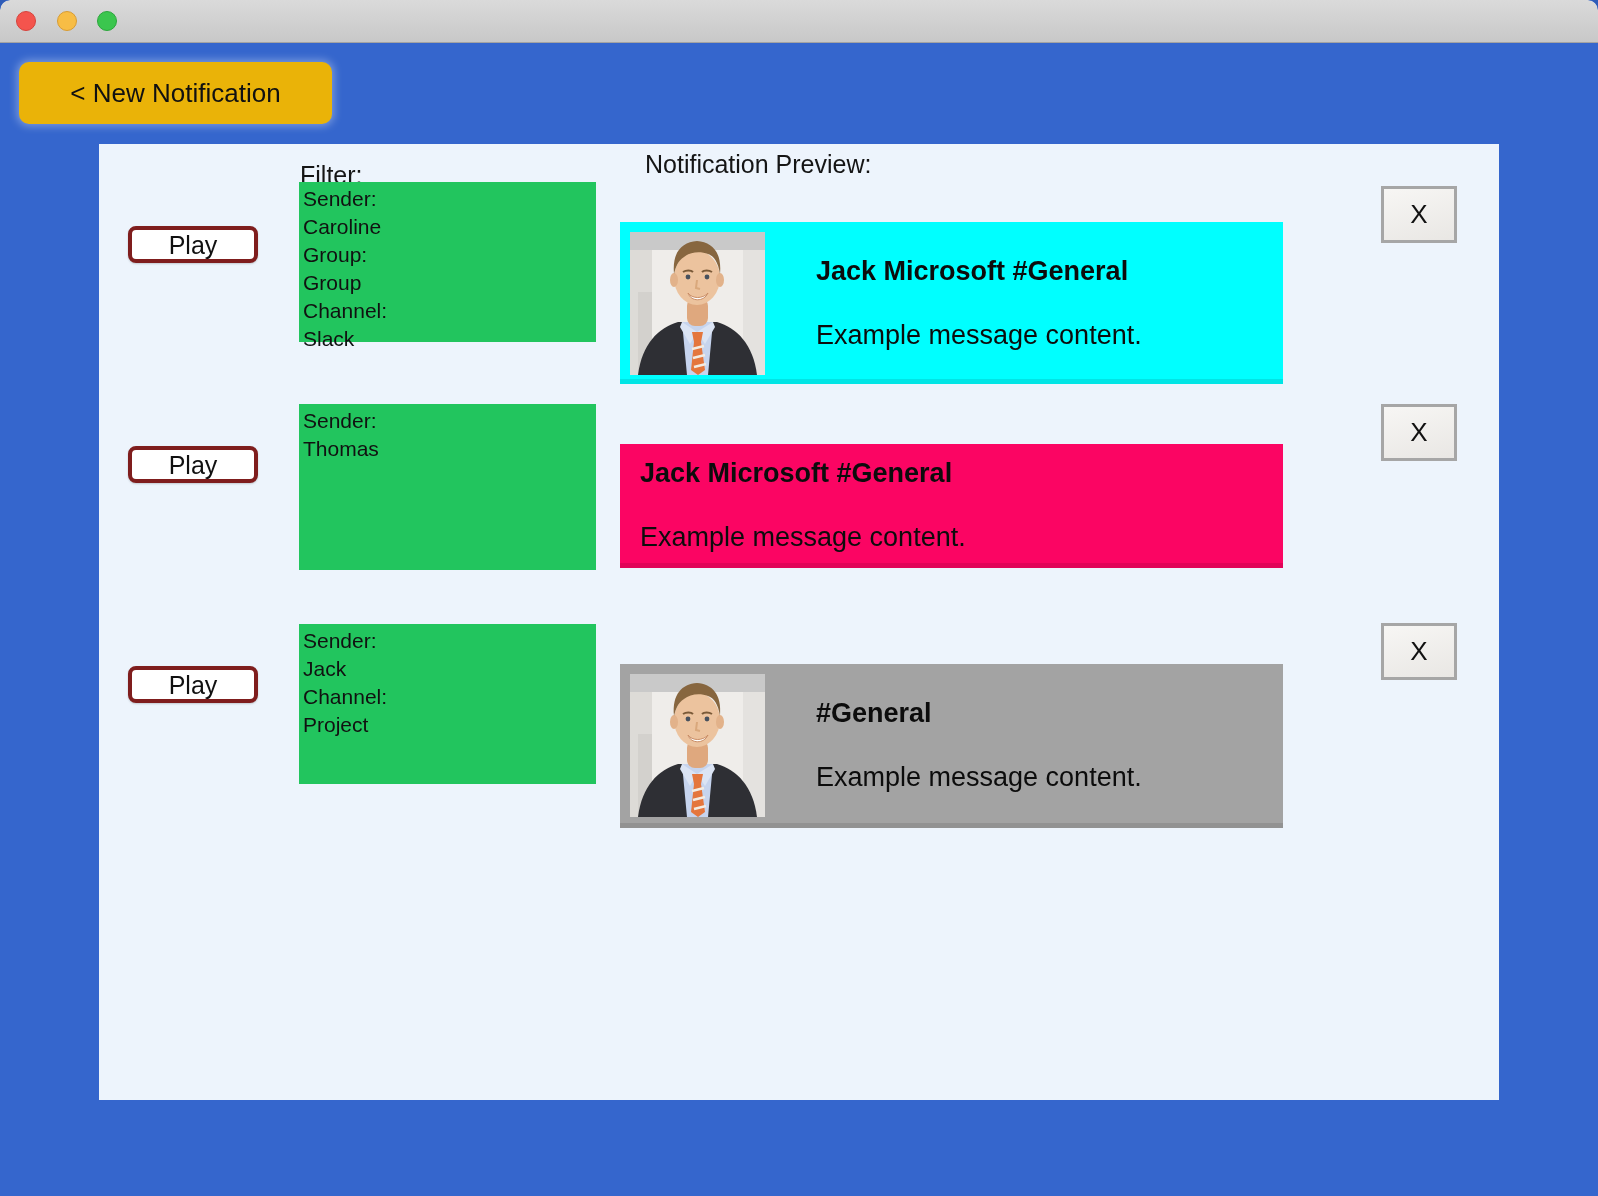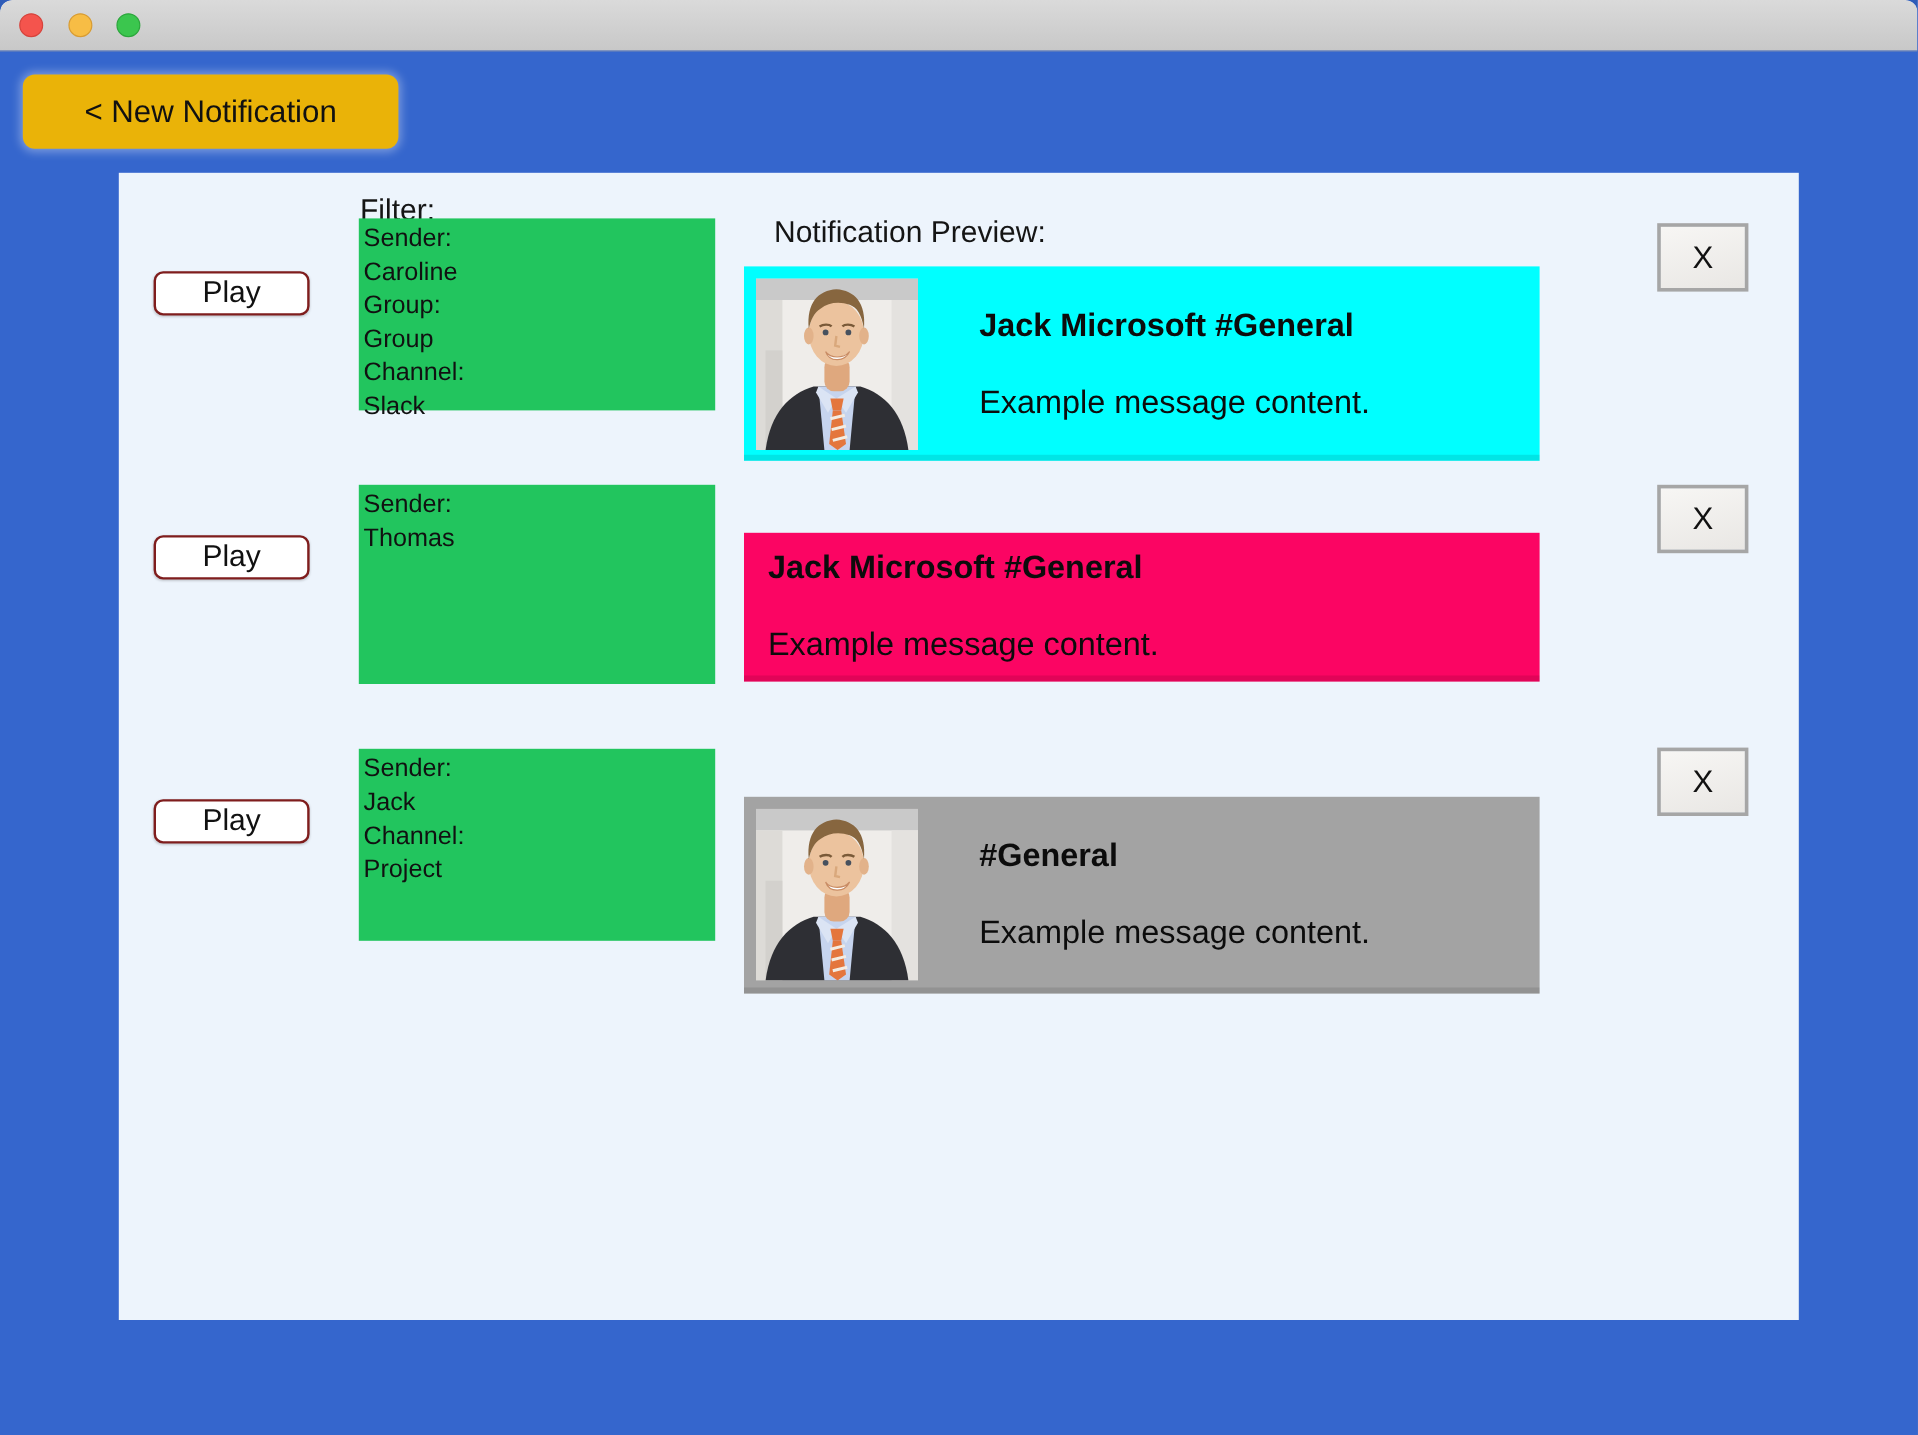--- a/index.html
+++ b/index.html
@@ -18,24 +18,24 @@
   .back-btn{position:absolute;left:19px;top:62px;width:313px;height:62px;background:#eab308;
             border:none;border-radius:10px;font-family:"Liberation Sans",sans-serif;
             font-size:26px;color:#111;cursor:pointer;
             box-shadow:0 0 8px 2px rgba(255,255,255,0.35);}
   .app-title{position:absolute;left:0;top:84px;width:1552px;text-align:center;
              font-size:31px;font-weight:bold;color:#e9eefc;letter-spacing:0.5px;}
   
   .panel{position:absolute;left:99px;top:144px;width:1400px;height:956px;background:#edf4fc;}
   .heading{position:absolute;font-size:25px;color:#151515;}
   .filter-heading{left:300px;top:150px;margin-top:11px;}
-  .preview-heading{left:645px;top:150px;margin-top:30px;}
+  .preview-heading{left:645px;top:150px;}
   
   .play{position:absolute;left:128px;width:130px;height:37px;background:#ffffff;
-        border:2px solid #7f1d1d;border-radius:8px;font-family:"Liberation Sans",sans-serif;
+        border:4px solid #7f1d1d;border-radius:8px;font-family:"Liberation Sans",sans-serif;
         font-size:25px;color:#111;cursor:pointer;box-shadow:0 1px 2px rgba(0,0,0,0.18);}
   .play.r1{top:226px}.play.r2{top:446px}.play.r3{top:666px}
   .filterbox{position:absolute;left:299px;width:297px;background:#22c55e;
              font-size:21px;line-height:28px;color:#111;padding:3px 0 0 4px;box-sizing:border-box;}
   .filterbox.r1{top:182px;height:160px}
   .filterbox.r2{top:404px;height:166px}
   .filterbox.r3{top:624px;height:160px}
   .card{position:absolute;left:620px;width:663px;box-shadow:inset 0 -5px 0 rgba(0,0,0,0.10);margin-top:40px;}
   .card.r1{top:182px;height:162px}
   .card.r2{top:404px;height:124px}

